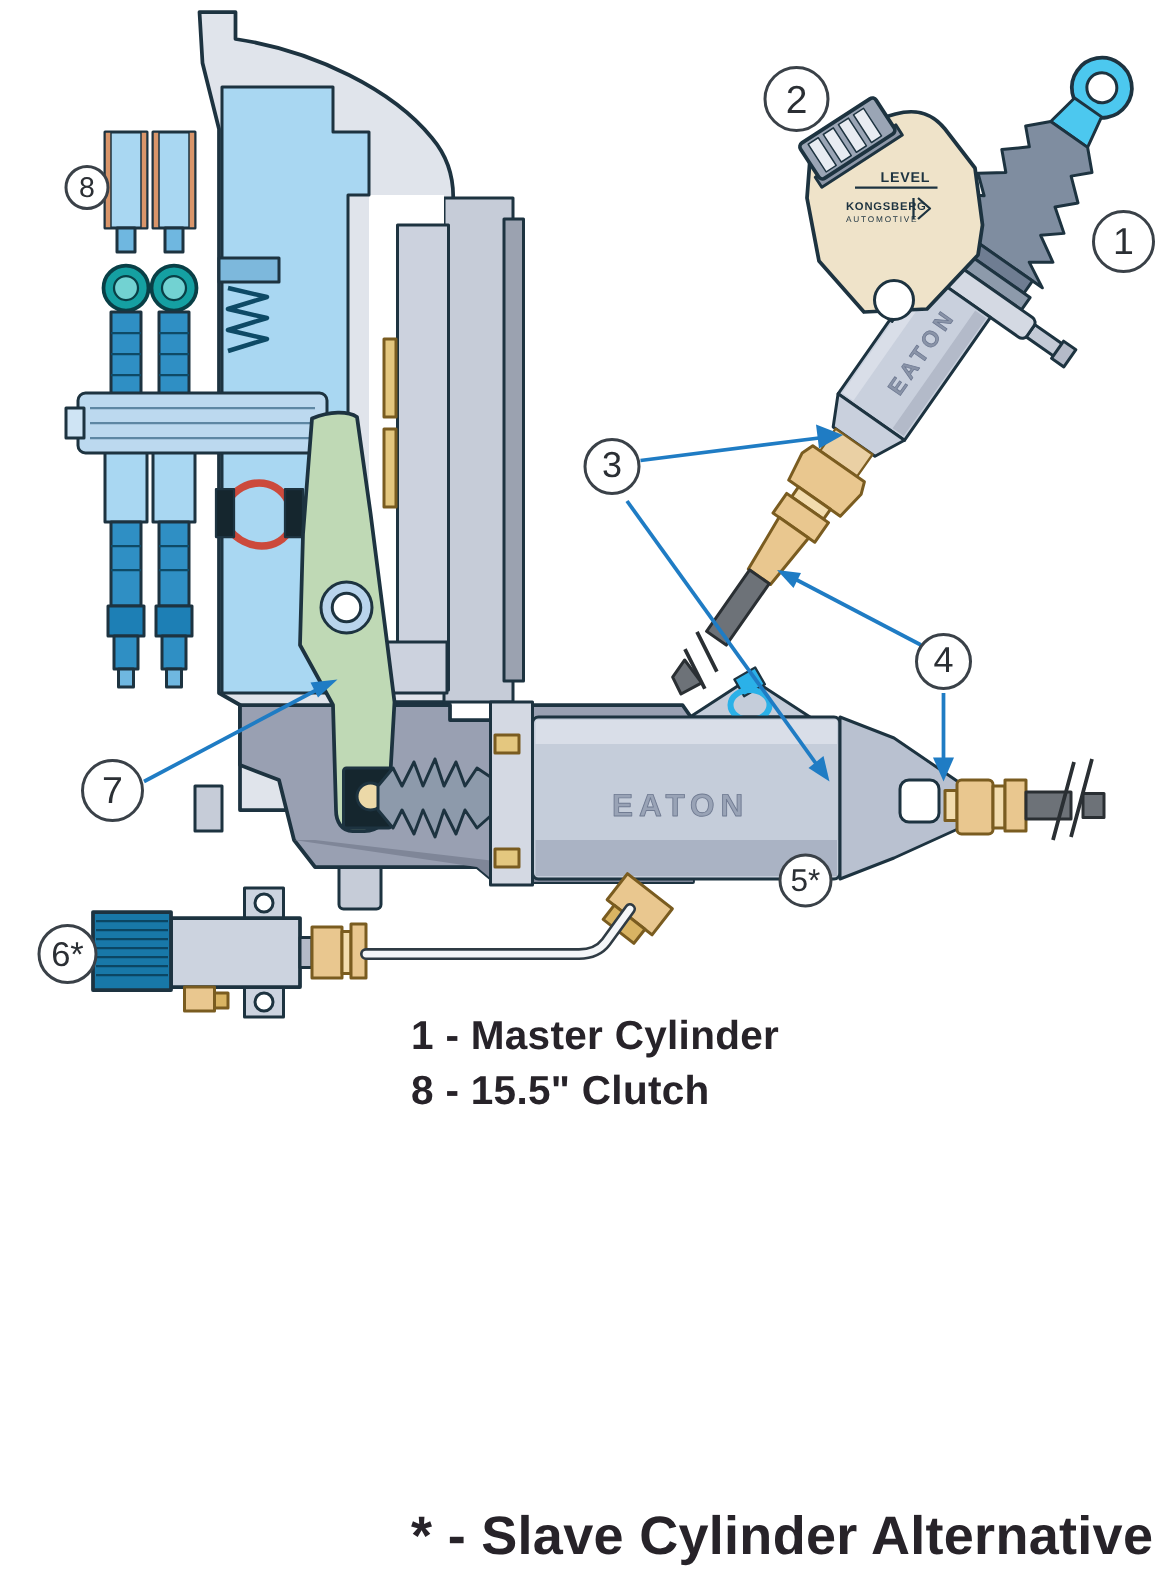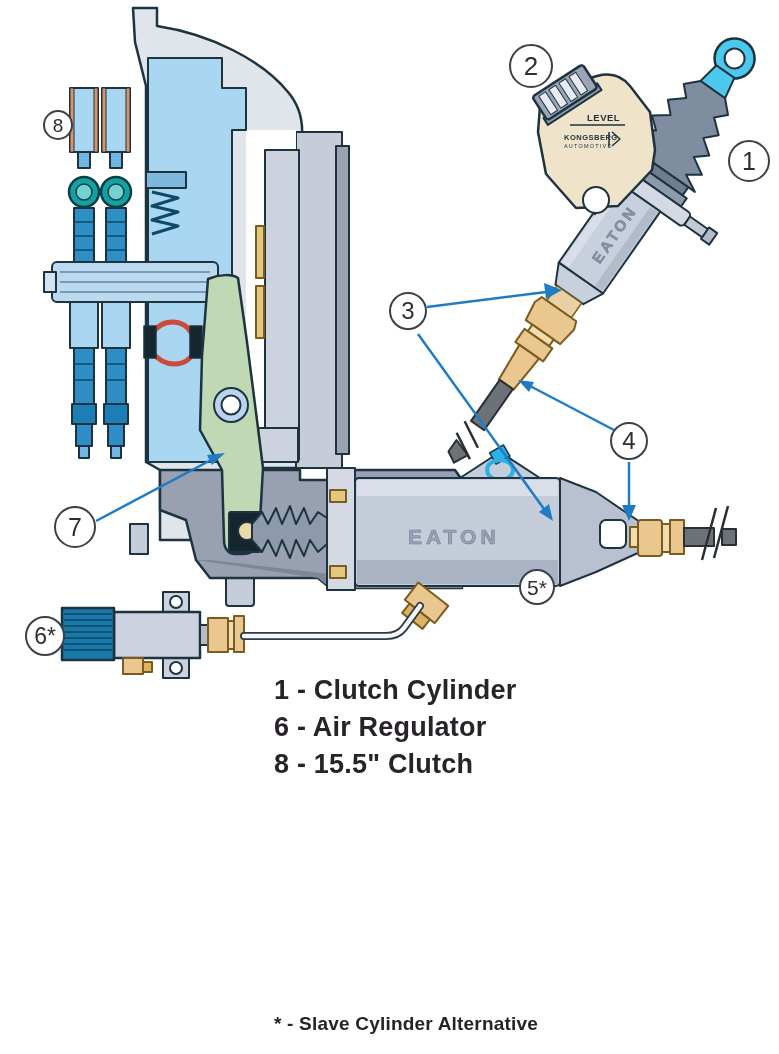--- a/index.html
+++ b/index.html
@@ -5,21 +5,21 @@
   html,body{margin:0;padding:0;background:#ffffff;}
   .stage{position:relative;width:779px;height:1054px;background:#ffffff;overflow:hidden;
          font-family:"Liberation Sans",sans-serif;}
   .art{position:absolute;left:0;top:0;}
   svg text{font-family:"Liberation Sans",sans-serif;}
   .callout{position:absolute;box-sizing:border-box;border:2.5px solid #3a4148;background:#fff;
            border-radius:50%;display:flex;align-items:center;justify-content:center;
            color:#2b2f34;font-weight:400;line-height:1;}
   .legend{position:absolute;left:274px;top:672px;color:#272329;font-size:27px;line-height:37px;
           font-weight:600;letter-spacing:0.2px;white-space:nowrap;}
-  .note{position:absolute;left:274px;top:1005px;color:#272329;font-size:19px;line-height:37px;
+  .note{position:absolute;left:274px;top:1005px;color:#272329;font-size:36px;line-height:37px;
         font-weight:600;letter-spacing:0.2px;white-space:nowrap;}
 </style>
 </head>
 <body>
 
 <div class="stage">
 
 <svg class="art" width="779" height="690" viewBox="0 0 779 690">
   <g stroke="#1d3340" stroke-width="2" stroke-linejoin="round">
 
@@ -246,22 +246,21 @@
       <span>6*</span>
     </div>
 <div class="callout" style="left:54px;top:506px;width:42px;height:42px;font-size:25px">
       <span>7</span>
     </div>
 <div class="callout" style="left:43px;top:110px;width:30px;height:30px;font-size:19px">
       <span>8</span>
     </div>
 
 <div class="legend">
-  <div><span>1</span><span> - </span><span>Clutch Cylinder</span></div>
-  <div><span>6</span><span> - </span><span>Air Regulator</span></div>
+  <div><span>1</span><span> - </span><span>Master Cylinder</span></div>
   <div><span>8</span><span> - </span><span>15.5" Clutch</span></div>
 </div>
 
 <div class="note">
   <span>*</span><span> - </span><span>Slave Cylinder Alternative</span>
 </div>
 
 </div>
 
 </body></html>

